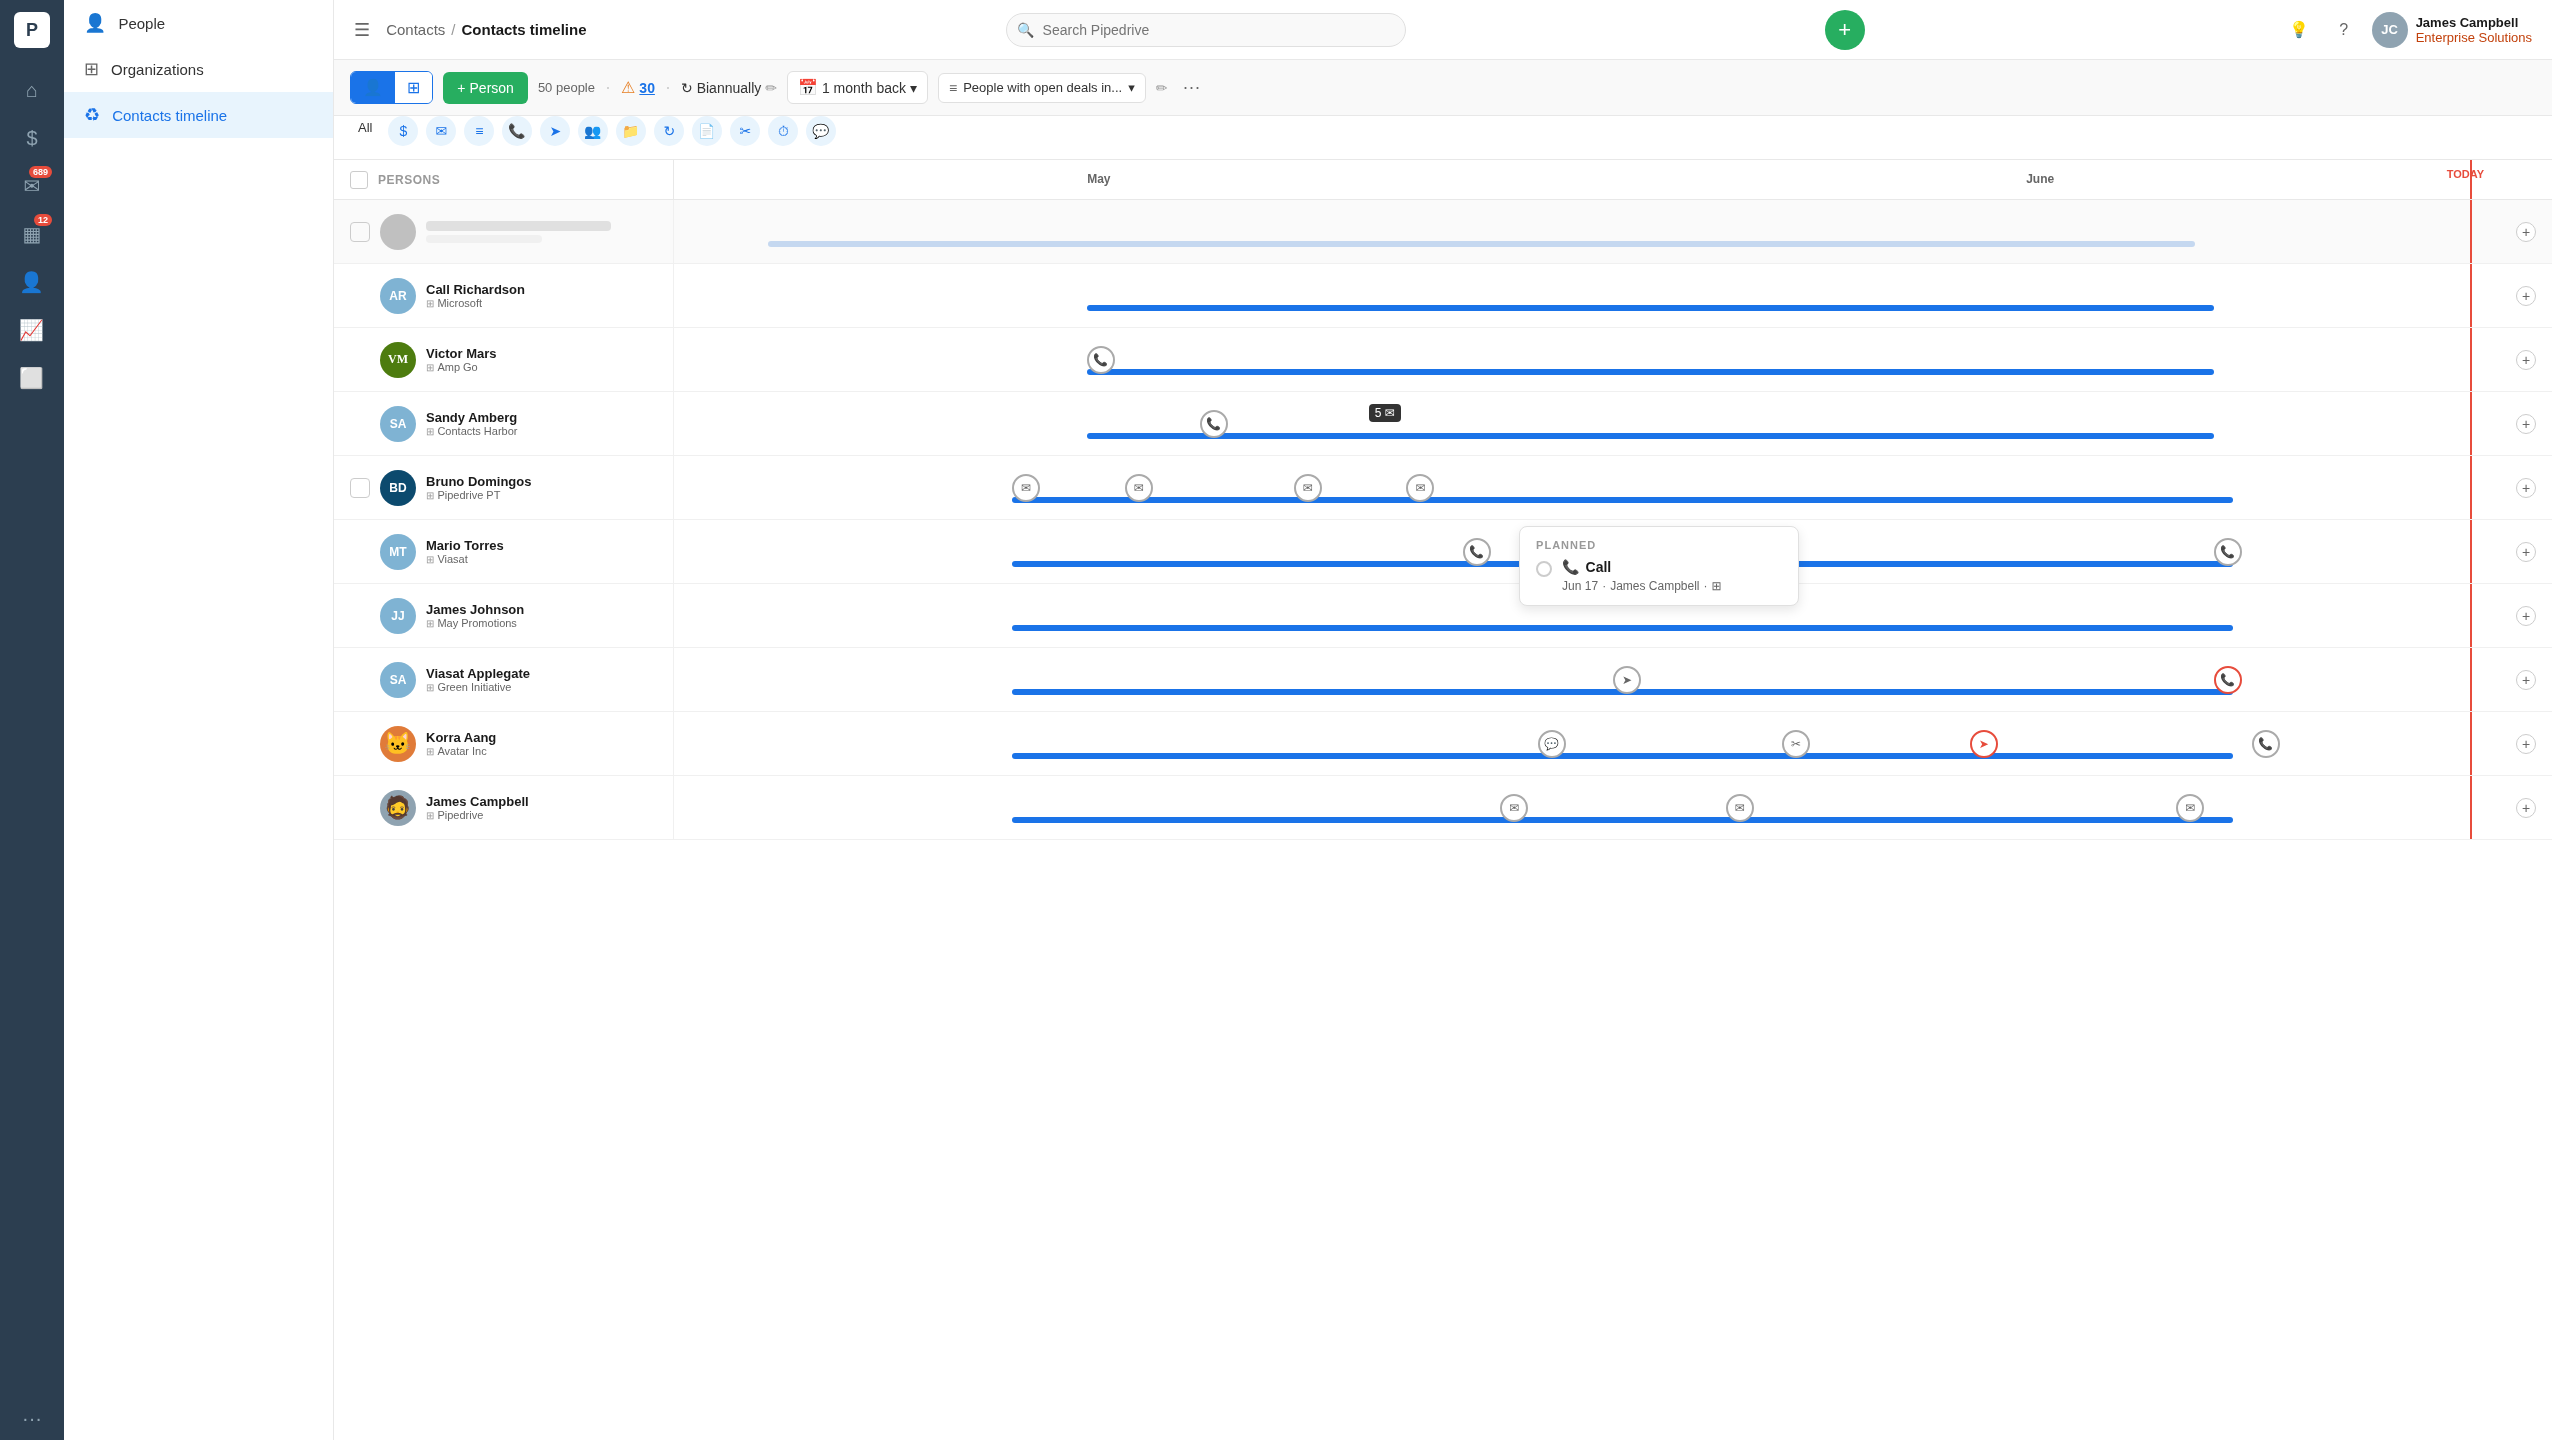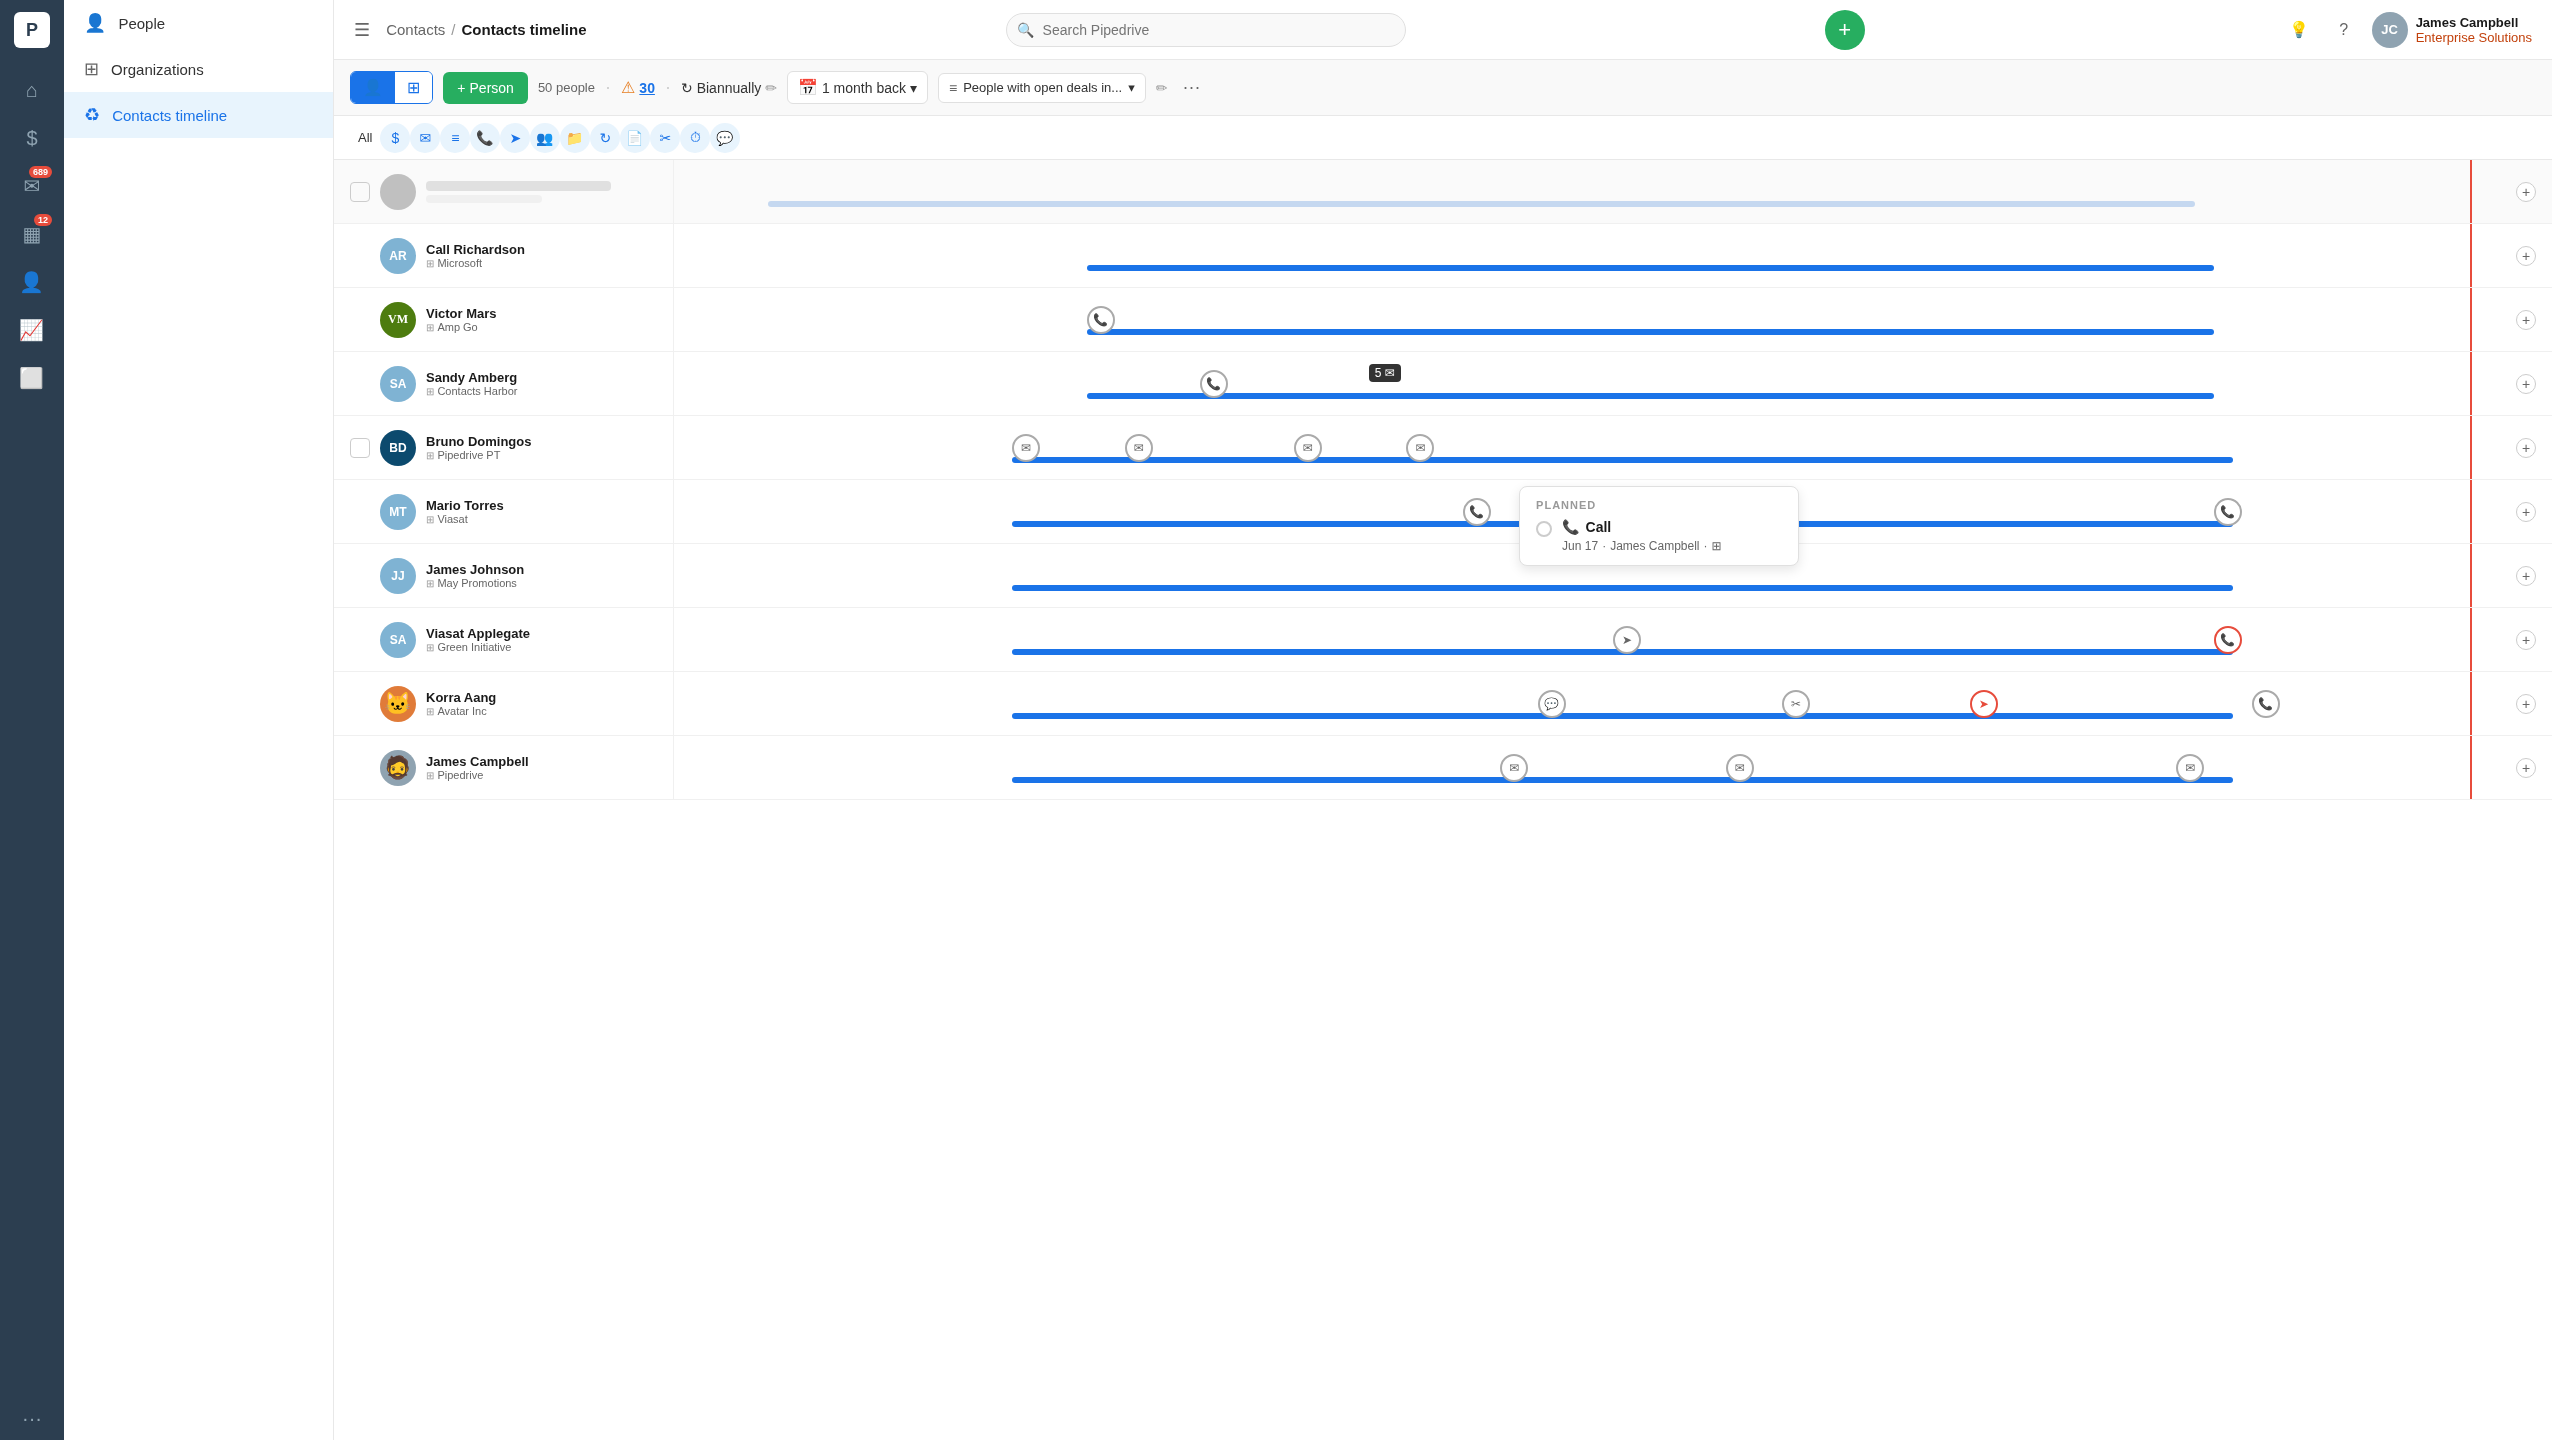--- a/index.html
+++ b/index.html
@@ -199,22 +199,23 @@
     }
     .filter-icon { color: #666; font-size: 14px; }
     .more-btn { color: #666; font-size: 18px; cursor: pointer; width: 28px; height: 28px; display: flex; align-items: center; justify-content: center; }
 
     
     .activity-filter {
       height: 44px;
       background: white;
       border-bottom: 1px solid #e8e8e8;
       display: flex;
-      align-items: center;
+      align-items: flex-start;
       padding: 0 16px;
+      gap: 8px;
       flex-shrink: 0;
     }
     .filter-all { font-size: 13px; color: #333; font-weight: 500; padding: 4px 8px; }
     .activity-icon-btn {
       width: 30px; height: 30px;
       border-radius: 50%;
       display: flex; align-items: center; justify-content: center;
       cursor: pointer;
       font-size: 14px;
     }
@@ -542,20 +543,34 @@
       <div class="activity-icon-btn file">📁</div>
       <div class="activity-icon-btn refresh">↻</div>
       <div class="activity-icon-btn doc">📄</div>
       <div class="activity-icon-btn tool">✂</div>
       <div class="activity-icon-btn clock">⏱</div>
       <div class="activity-icon-btn chat">💬</div>
     </div>
 
     <div class="timeline-area">
 
+      <div class="timeline-header">
+        <div class="person-col-header">
+          <div class="cb-header">
+            <div style="width:18px;height:18px;border:1px solid #ccc;border-radius:3px;"></div>
+          </div>
+          <span>PERSONS</span>
+        </div>
+        <div class="timeline-months">
+          <span class="month-label month-may">May</span>
+          <span class="month-label month-june">June</span>
+          <span class="today-label">TODAY</span>
+          <div class="today-line"></div>
+        </div>
+      </div>
 
       <div class="timeline-row" style="background:#fafafa;">
         <div class="person-col">
           <div class="row-cb"></div>
           <div class="avatar-circle" style="background:#c0c0c0;"></div>
           <div class="person-info">
             <div class="person-name" style="height:10px;background:#e0e0e0;width:80%;border-radius:4px;"></div>
             <div class="person-org" style="height:8px;background:#f0f0f0;width:50%;border-radius:4px;margin-top:4px;"></div>
           </div>
         </div>

